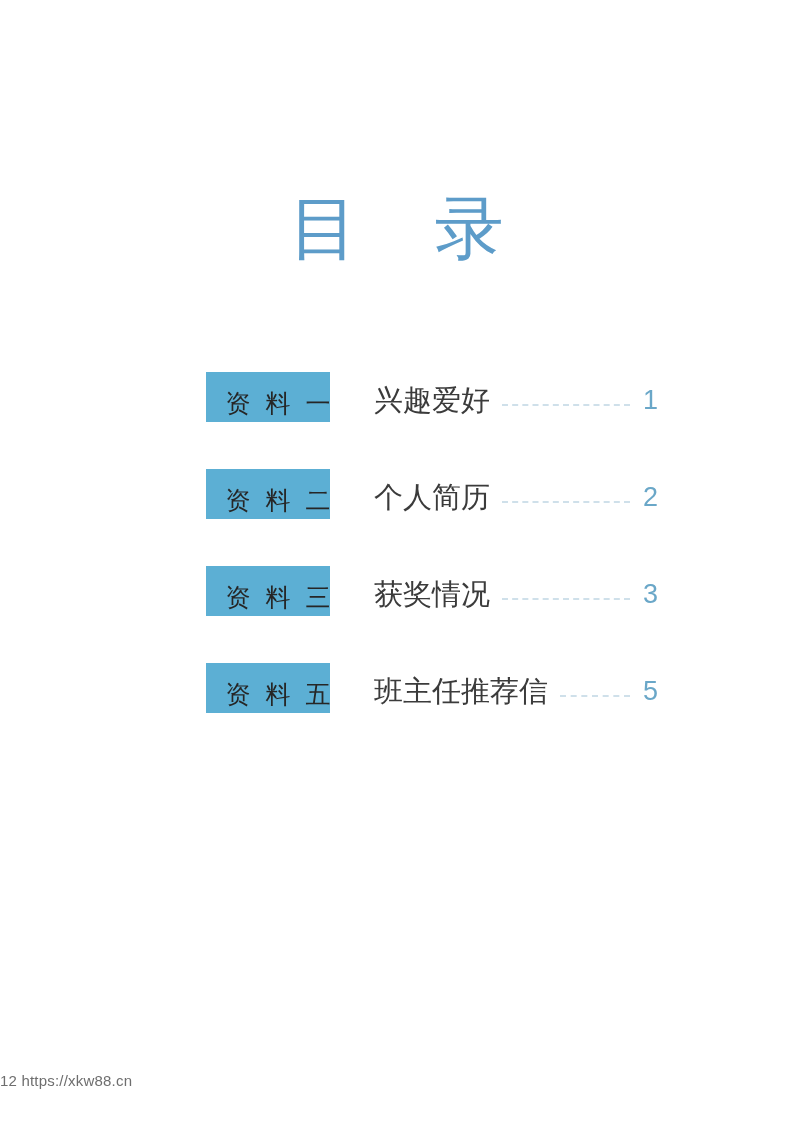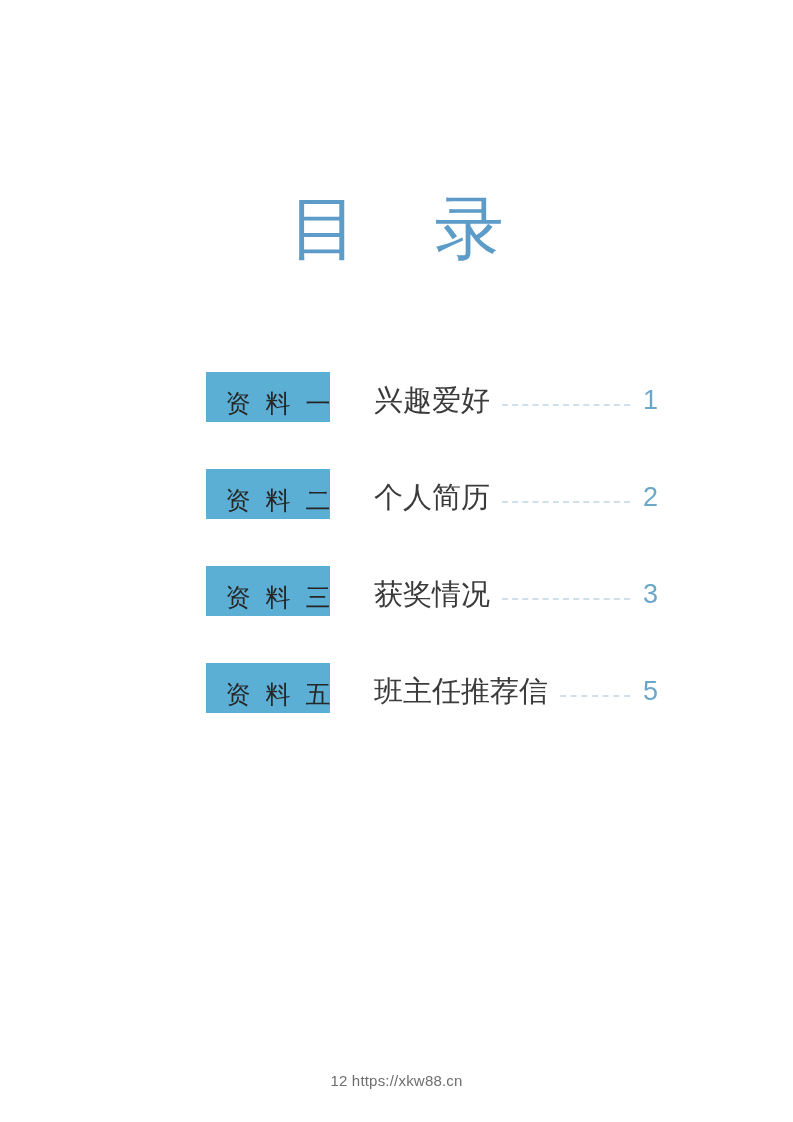--- a/index.html
+++ b/index.html
@@ -118,21 +118,21 @@
     line-height: 30px;
     color: #6aa7c8;
   }
 
   
   .footer {
     position: absolute;
     left: 0;
     top: 1071px;
     width: 793px;
-    text-align: center;
+    text-align: left;
     font-size: 15px;
     line-height: 20px;
     color: #6e6e6e;
     letter-spacing: 0.2px;
   }
 </style>
 </head>
 <body>
 
 <div class="page">

